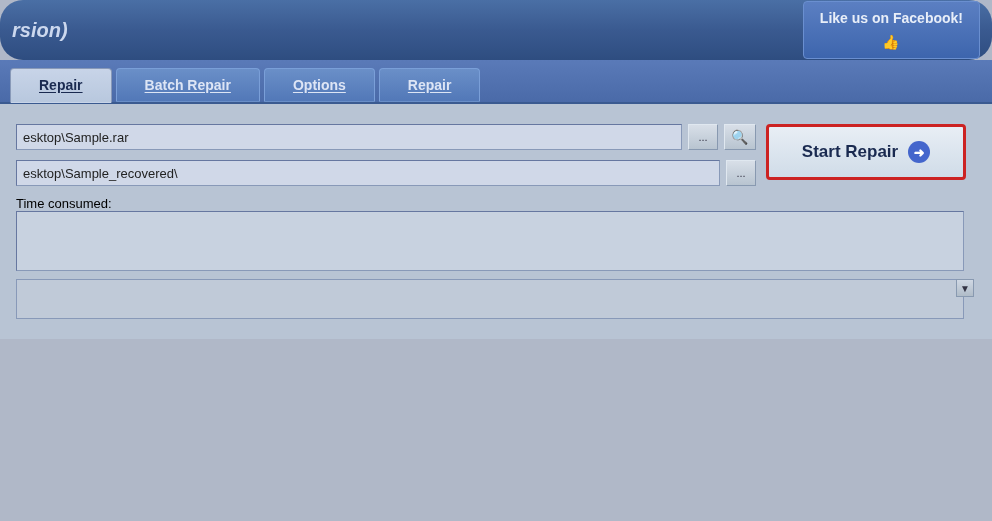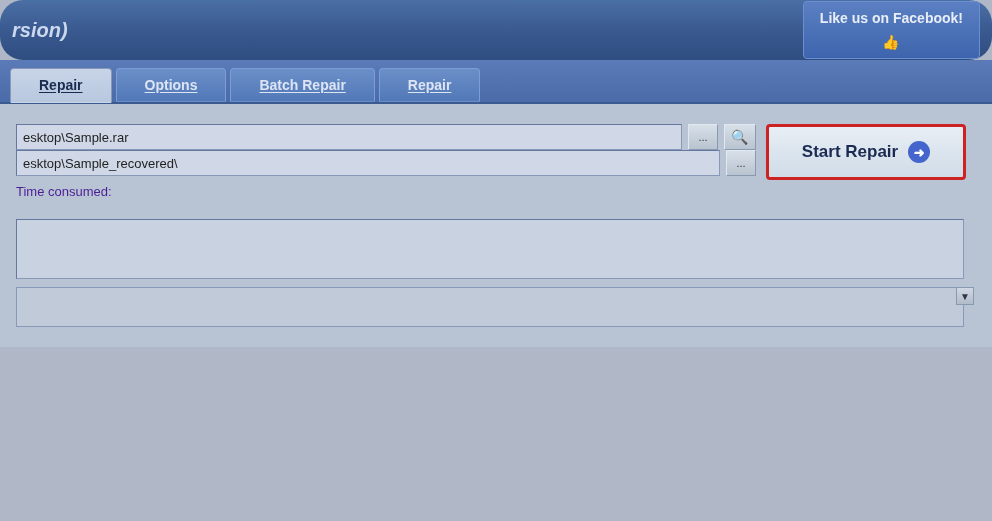--- a/index.html
+++ b/index.html
@@ -78,20 +78,21 @@
 
     .main-content {
       background: #b8c4d4;
       padding: 20px 16px;
       flex: 1;
     }
 
     .input-row {
       display: flex;
       align-items: center;
+      margin-bottom: 10px;
       gap: 6px;
     }
 
     .file-input {
       flex: 1;
       background: #d0d8e8;
       border: 1px solid #8899b8;
       border-top-color: #6677a0;
       border-left-color: #6677a0;
       height: 26px;
@@ -157,23 +158,23 @@
       color: white;
       font-size: 13px;
       font-weight: bold;
     }
 
     .time-consumed-row {
       display: flex;
       justify-content: space-between;
       padding-right: 220px;
       margin-top: 8px;
-      margin-bottom: 20px;
+      margin-bottom: 0;
       font-size: 13px;
-      color: #4c1d95;
+      color: #000000;
     }
 
     .log-area {
       background: #c8d2e0;
       border: 1px solid #8899b8;
       border-top-color: #6677a0;
       border-left-color: #6677a0;
       height: 60px;
       margin-bottom: 8px;
       margin-right: 8px;
@@ -212,24 +213,24 @@
     <span>Like us on Facebook!</span>
     <span>👍</span>
   </button>
 </div>
 
 <div class="tabs-bar">
   <div class="tab active">
     <span>Repair</span>
   </div>
   <div class="tab">
+    <span>Batch Repair</span>
+  </div>
+  <div class="tab">
     <span>Options</span>
-  </div>
-  <div class="tab">
-    <span>Batch Repair</span>
   </div>
   <div class="tab">
     <span>Repair</span>
   </div>
 </div>
 
 <div class="main-content">
 
   <div style="position: relative;">
     <div style="position: absolute; right: 10px; top: 0; z-index: 10;">

